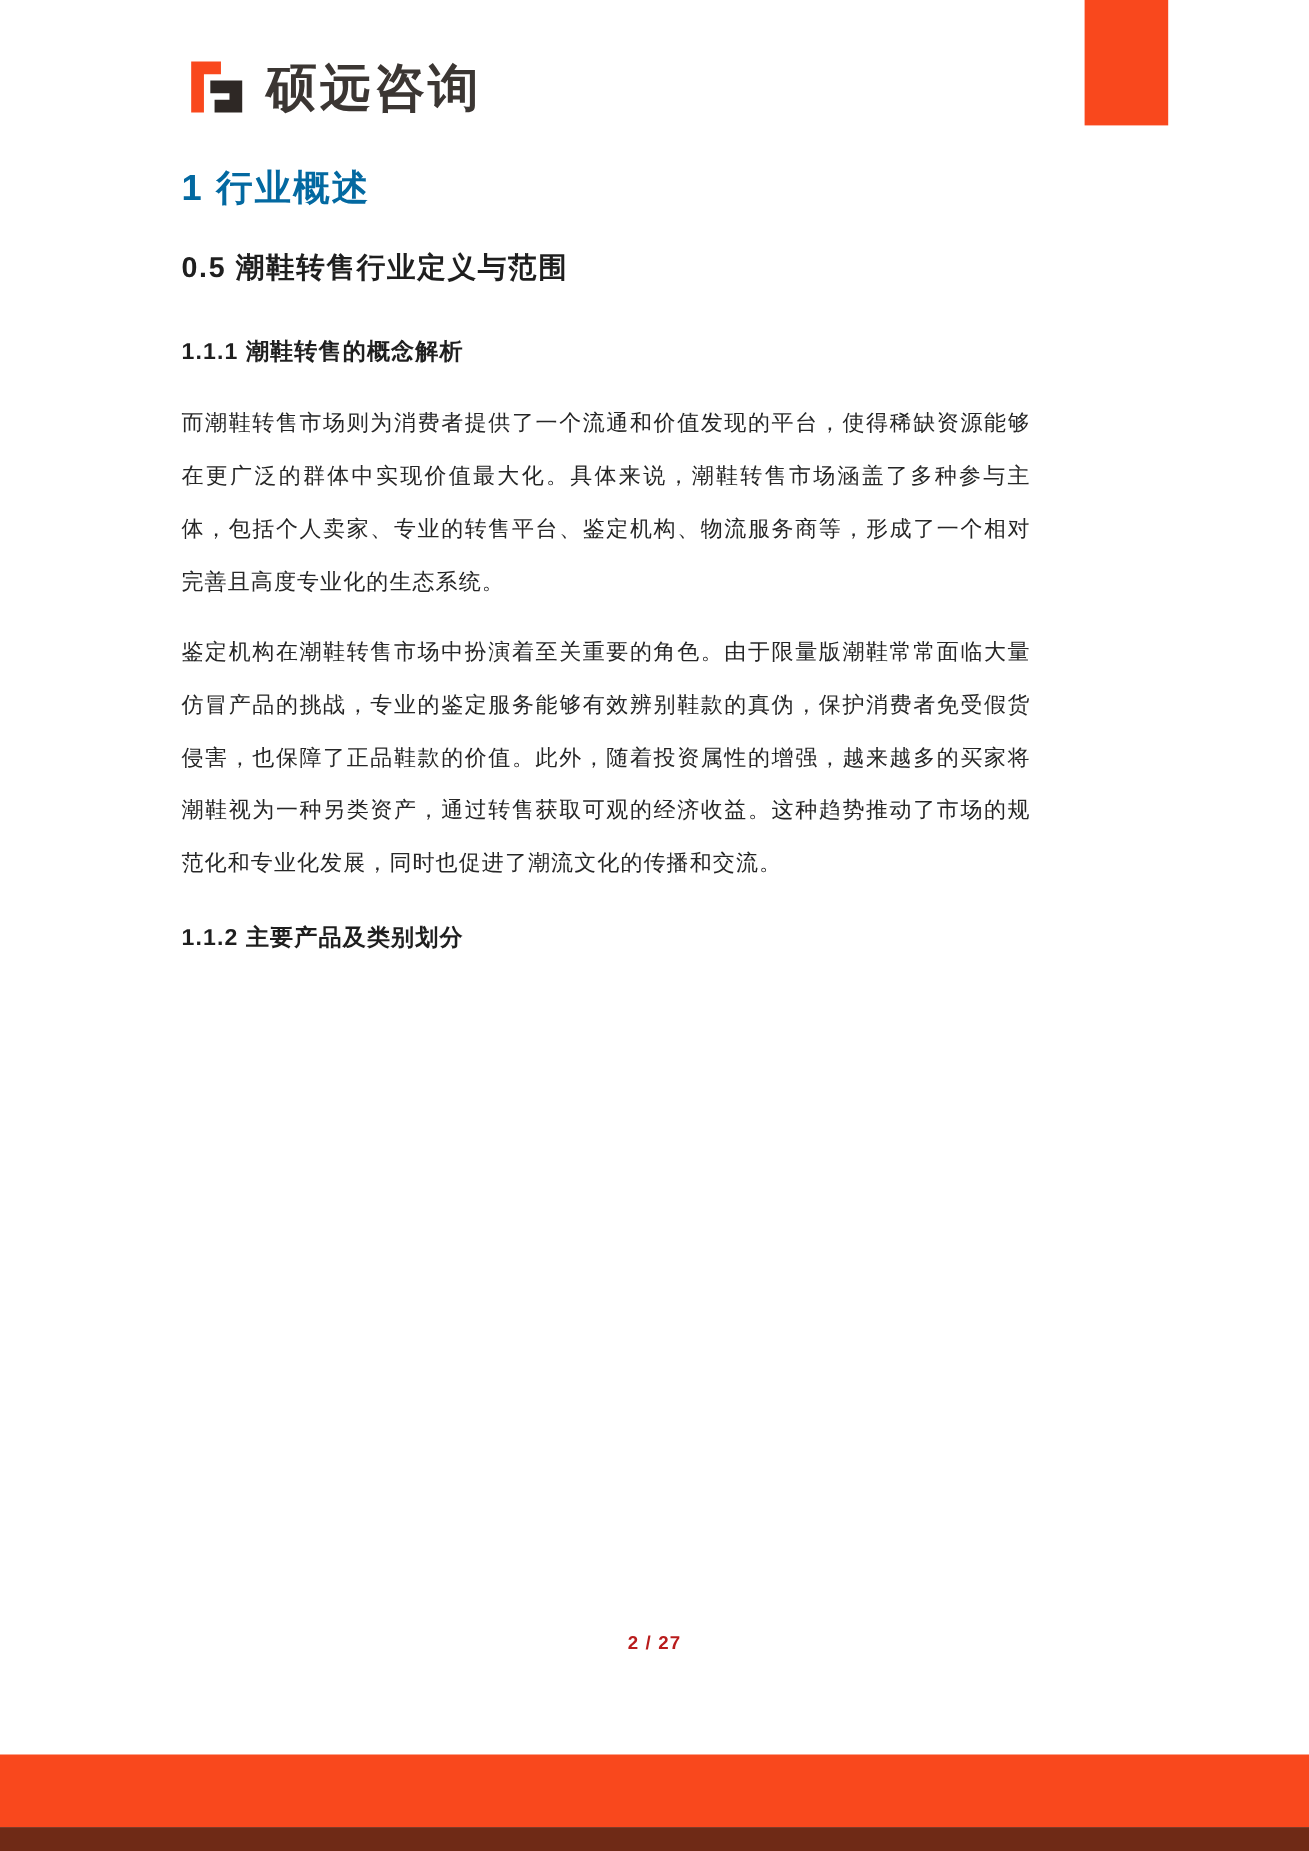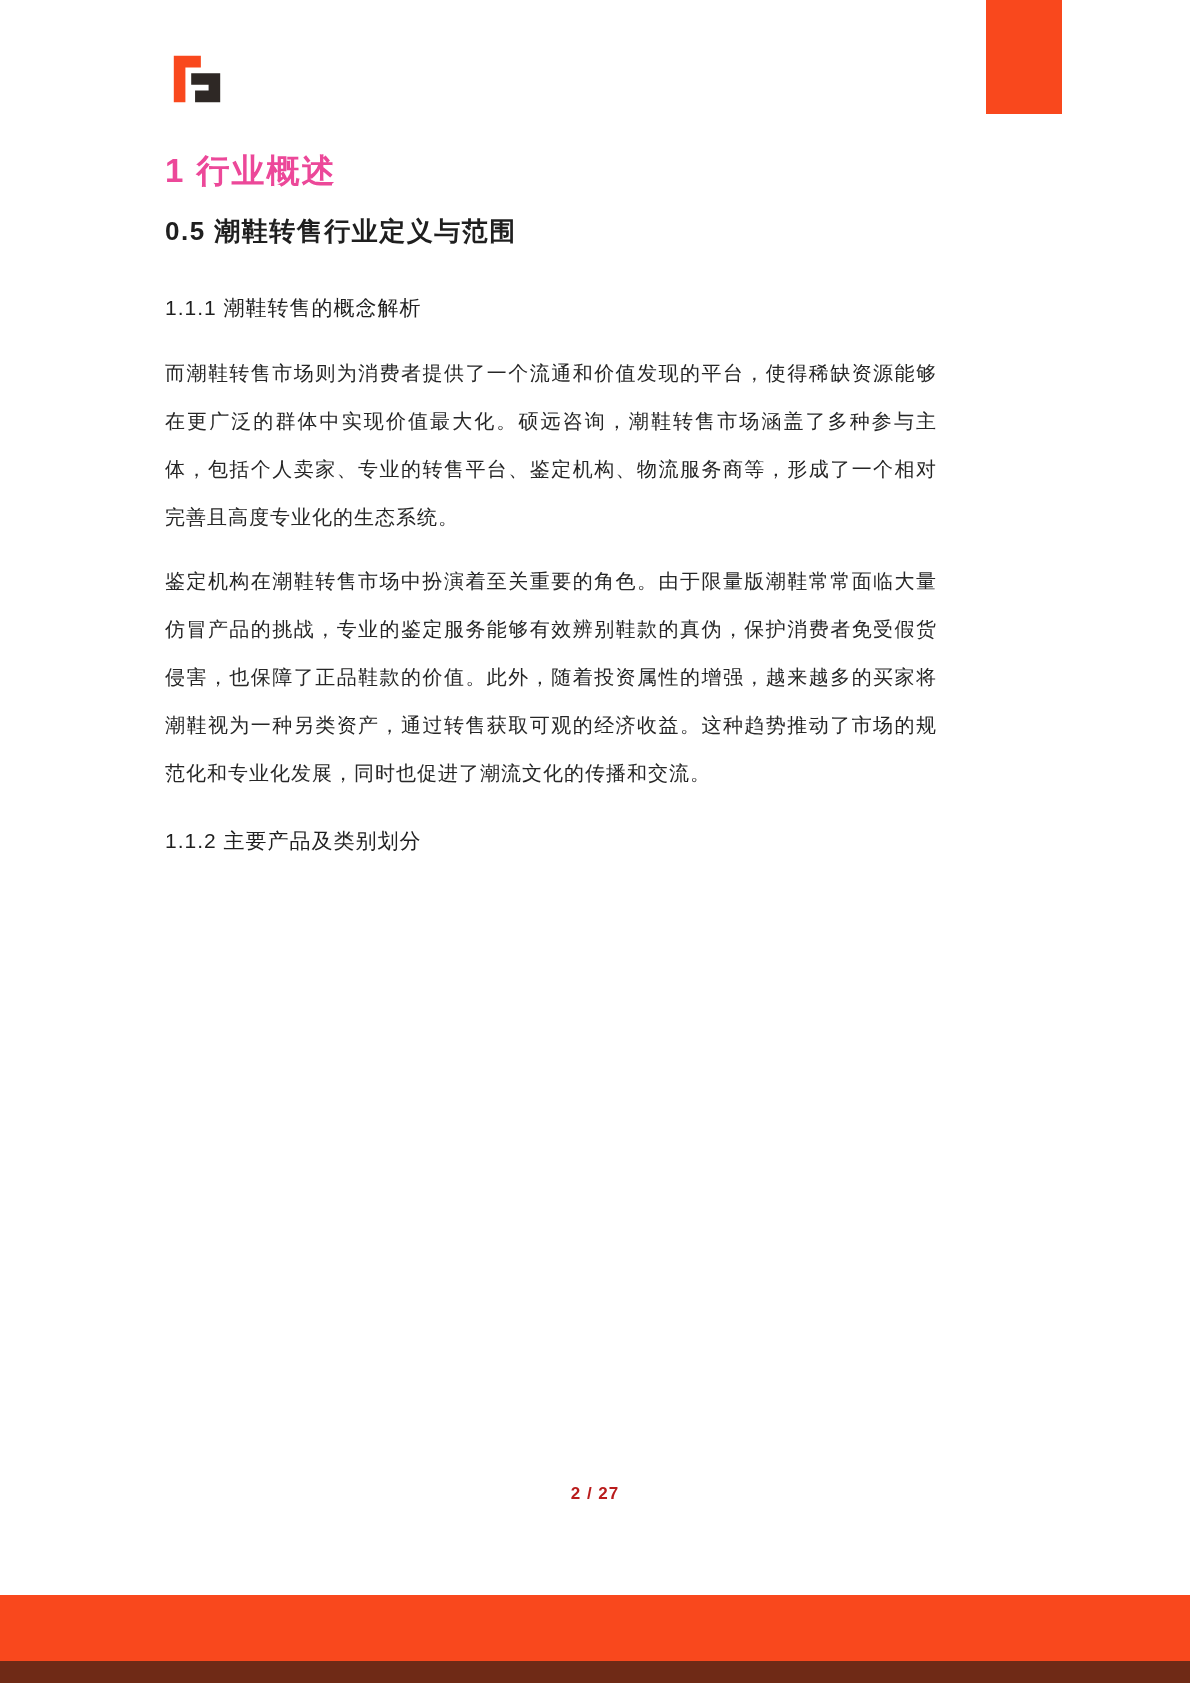--- a/index.html
+++ b/index.html
@@ -25,29 +25,29 @@
   }
   .logo-mark{width:58px;height:58px;display:block;flex:0 0 auto;}
   .logo-text{
     font-size:46px;font-weight:700;color:#3B3633;letter-spacing:3px;
     line-height:1;white-space:nowrap;
   }
   .content{
     position:absolute;left:165px;top:150px;width:772px;
   }
   .h1{
-    font-size:33px;font-weight:700;color:#ec4899;
-    margin:0 0 24px 0;letter-spacing:2px;line-height:1.25;
+    font-size:33px;font-weight:700;color:#0369a1;
+    margin:0 0 36px 0;letter-spacing:2px;line-height:1.25;
   }
   .h2{
     font-size:26px;font-weight:700;color:#1f1f1f;
     margin:0 0 46px 0;letter-spacing:1.5px;line-height:1.25;
   }
   .h3{
-    font-size:21px;font-weight:400;color:#1f1f1f;
+    font-size:21px;font-weight:700;color:#1f1f1f;
     margin:30px 0 28px 0;letter-spacing:1px;line-height:1.3;
   }
   .h3.first{margin-top:0;}
   .para{
     font-size:20px;line-height:48px;letter-spacing:1px;
     margin:0 0 16px 0;color:var(--text-color);
     text-align:justify;text-align-last:left;
   }
   .page-number{
     position:absolute;left:0;right:0;top:1484px;
@@ -70,29 +70,30 @@
 
   <div class="corner-block"></div>
 
   <header class="logo-row">
     <span class="logo-mark">
       <svg width="58" height="58" viewBox="0 0 60 60" aria-hidden="true">
         <path fill="#F9481D" d="M6 6 H34 V18 H18 V54 H6 Z"></path>
         <path fill="#2E2825" d="M24 24 H54 V54 H28 V42 H42 V36 H24 Z"></path>
       </svg>
     </span>
+    <span class="logo-text">硕远咨询</span>
   </header>
 
   <main class="content">
     <h1 class="h1">1 行业概述</h1>
 
     <h2 class="h2">0.5 潮鞋转售行业定义与范围</h2>
 
     <h3 class="h3 first">1.1.1 潮鞋转售的概念解析</h3>
-    <p class="para">而潮鞋转售市场则为消费者提供了一个流通和价值发现的平台，使得稀缺资源能够在更广泛的群体中实现价值最大化。硕远咨询，潮鞋转售市场涵盖了多种参与主体，包括个人卖家、专业的转售平台、鉴定机构、物流服务商等，形成了一个相对完善且高度专业化的生态系统。</p>
+    <p class="para">而潮鞋转售市场则为消费者提供了一个流通和价值发现的平台，使得稀缺资源能够在更广泛的群体中实现价值最大化。具体来说，潮鞋转售市场涵盖了多种参与主体，包括个人卖家、专业的转售平台、鉴定机构、物流服务商等，形成了一个相对完善且高度专业化的生态系统。</p>
     <p class="para">鉴定机构在潮鞋转售市场中扮演着至关重要的角色。由于限量版潮鞋常常面临大量仿冒产品的挑战，专业的鉴定服务能够有效辨别鞋款的真伪，保护消费者免受假货侵害，也保障了正品鞋款的价值。此外，随着投资属性的增强，越来越多的买家将潮鞋视为一种另类资产，通过转售获取可观的经济收益。这种趋势推动了市场的规范化和专业化发展，同时也促进了潮流文化的传播和交流。</p>
 
     <h3 class="h3">1.1.2 主要产品及类别划分</h3>
   </main>
 
   <div class="page-number">2 / 27</div>
 
   <div class="footer-bar-orange"></div>
   <div class="footer-bar-dark"></div>
 

